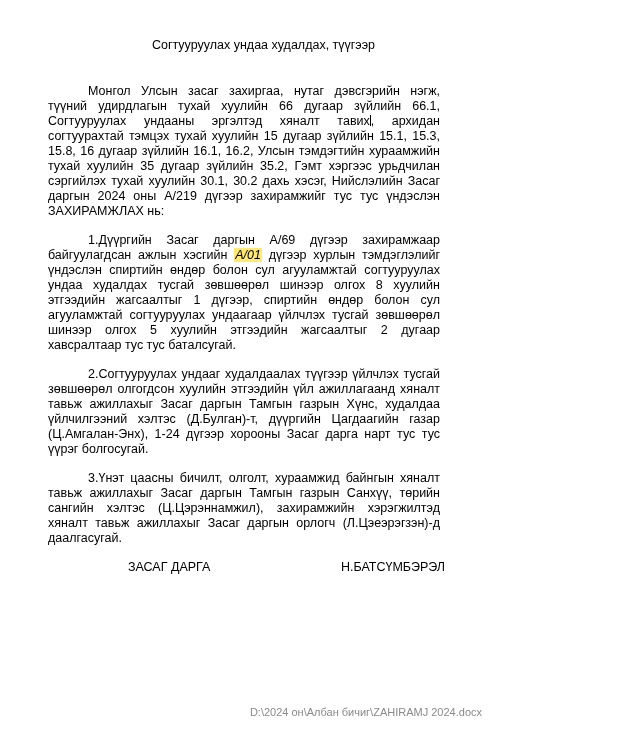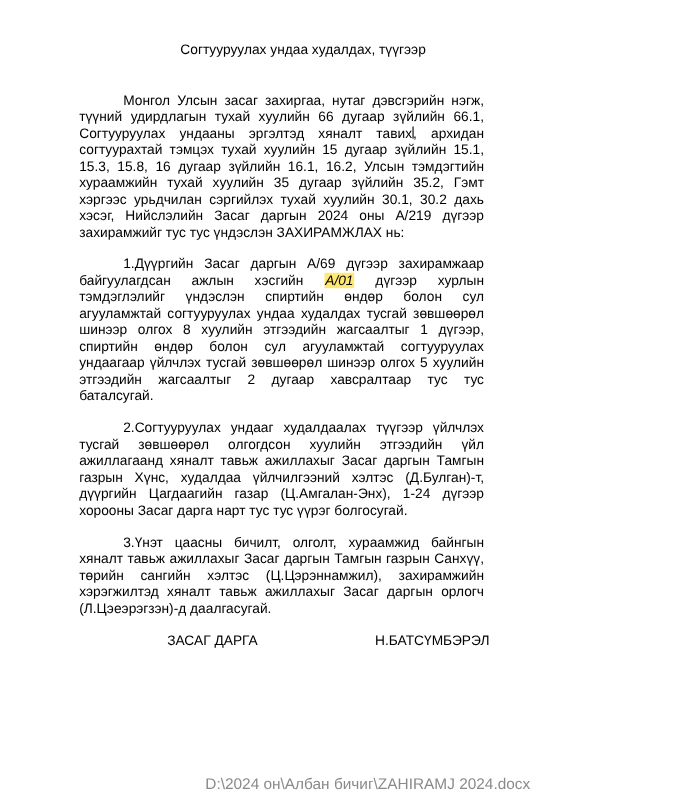--- a/index.html
+++ b/index.html
@@ -6,21 +6,21 @@
     margin: 0;
     padding: 0;
     background: #ffffff;
   }
   .page {
     position: relative;
     width: 514px;
     height: 729px;
     background: #ffffff;
     box-sizing: border-box;
-    padding: 38px 59px 0 72px;
+    padding: 38px 59px 0 48px;
     font-family: "Liberation Sans", sans-serif;
     font-size: 12.5px;
     line-height: 15px;
     color: #000000;
     overflow: hidden;
   }
   .title-block {
     position: relative;
     left: 12px;
     text-align: center;
@@ -48,21 +48,21 @@
     display: flex;
     justify-content: space-between;
     padding-left: 80px;
     padding-right: 10px;
     white-space: nowrap;
   }
   .file-path {
     position: absolute;
     right: 32px;
     bottom: 12px;
-    font-size: 14px;
+    font-size: 11px;
     line-height: 10px;
     color: #8a8a8a;
   }
 </style>
 </head>
 <body>
 
 <div class="page">
 
   <div class="title-block">

